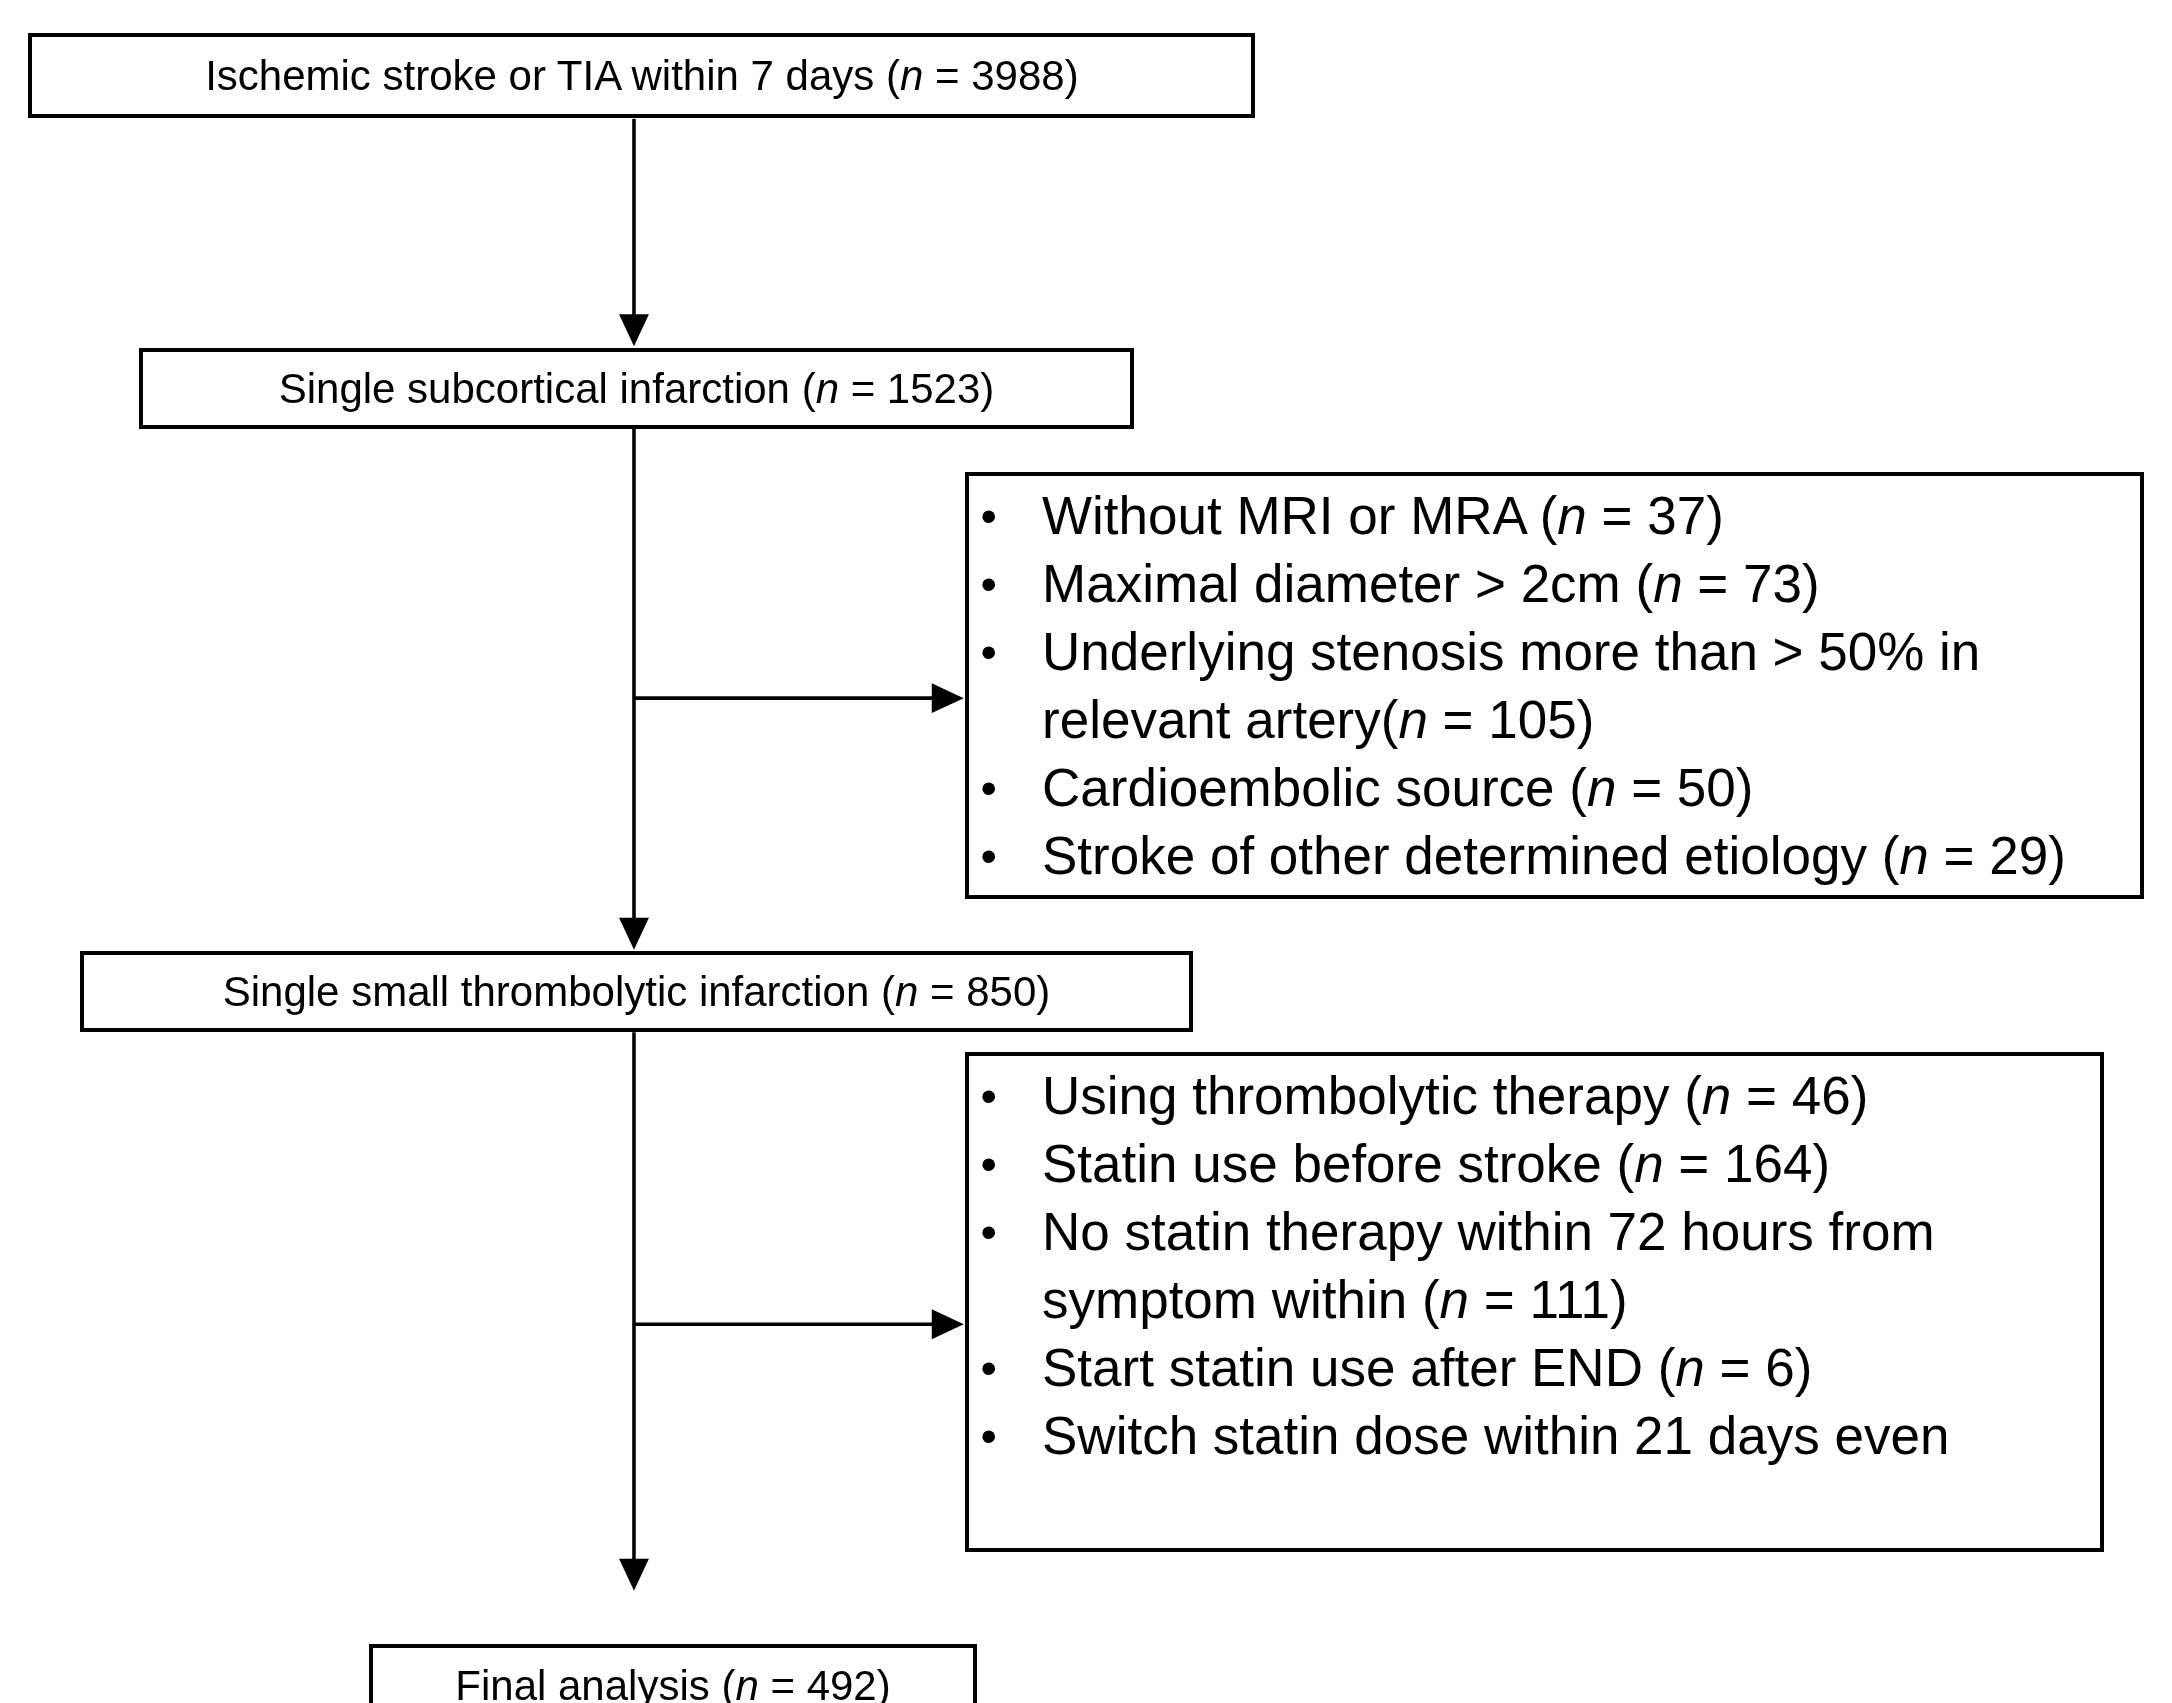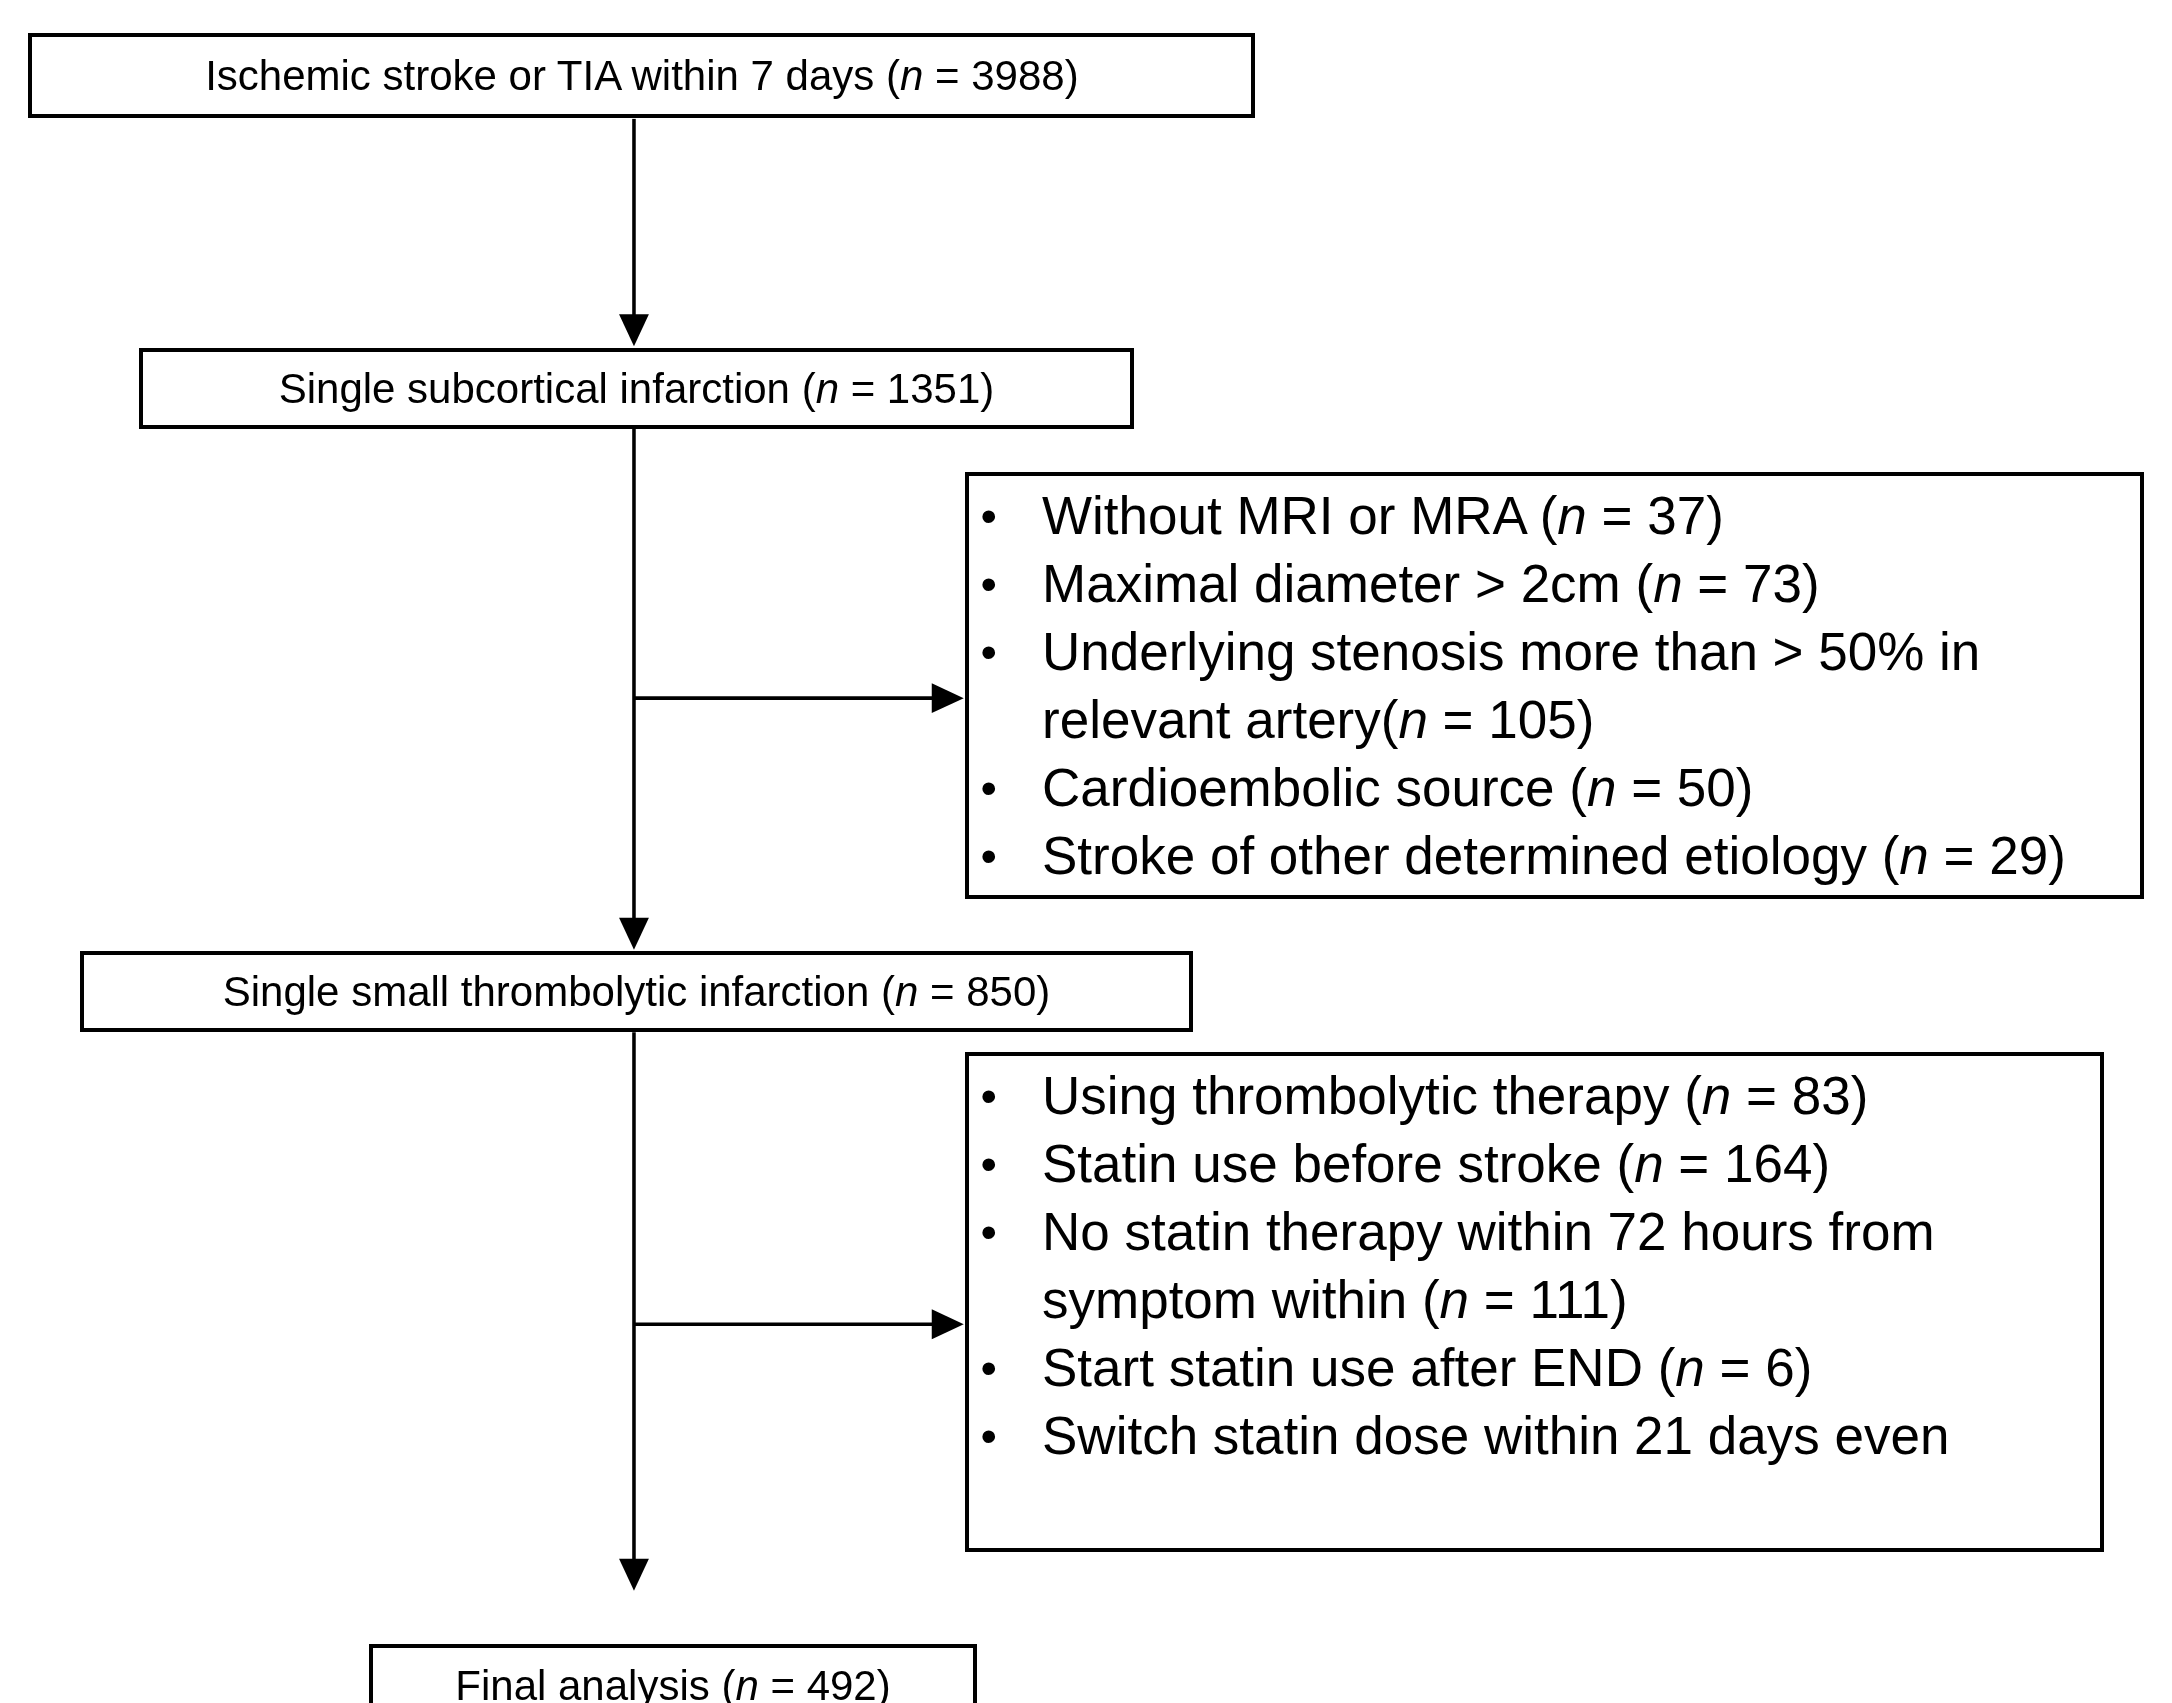--- a/index.html
+++ b/index.html
@@ -83,21 +83,21 @@
 
     <line x1="892" y1="1863" x2="1318" y2="1863" stroke="#000000" stroke-width="5"></line>
     <polygon points="1356,1863 1311,1842 1311,1884" fill="#000000"></polygon>
   </svg>
 
   <div class="fbox" style="left:28.4px; top:33px; width:1227px; height:85px;">
     <span class="line"><span>Ischemic stroke or TIA within 7 days (</span><span class="it">n</span><span> = 3988)</span></span>
   </div>
 
   <div class="fbox" style="left:139px; top:348px; width:995px; height:81px;">
-    <span class="line"><span>Single subcortical infarction (</span><span class="it">n</span><span> = 1351)</span></span>
+    <span class="line"><span>Single subcortical infarction (</span><span class="it">n</span><span> = 1523)</span></span>
   </div>
 
   <div class="ebox" style="left:965px; top:472px; width:1179px; height:427px;">
     <div class="brow">
       <span class="bul">•</span>
       <span class="txt"><span>Without MRI or MRA (</span><span class="it">n</span><span> = 37)</span></span>
     </div>
     <div class="brow">
       <span class="bul">•</span>
       <span class="txt"><span>Maximal diameter &gt; 2cm (</span><span class="it">n</span><span> = 73)</span></span>
@@ -120,21 +120,21 @@
     </div>
   </div>
 
   <div class="fbox" style="left:80px; top:951px; width:1113px; height:81px;">
     <span class="line"><span>Single small thrombolytic infarction (</span><span class="it">n</span><span> = 850)</span></span>
   </div>
 
   <div class="ebox" style="left:965px; top:1052px; width:1139px; height:500px;">
     <div class="brow">
       <span class="bul">•</span>
-      <span class="txt"><span>Using thrombolytic therapy (</span><span class="it">n</span><span> = 83)</span></span>
+      <span class="txt"><span>Using thrombolytic therapy (</span><span class="it">n</span><span> = 46)</span></span>
     </div>
     <div class="brow">
       <span class="bul">•</span>
       <span class="txt"><span>Statin use before stroke (</span><span class="it">n</span><span> = 164)</span></span>
     </div>
     <div class="brow">
       <span class="bul">•</span>
       <span class="txt"><span>No statin therapy within 72 hours from</span><span class="it"></span><span></span></span>
     </div>
     <div class="brow">

